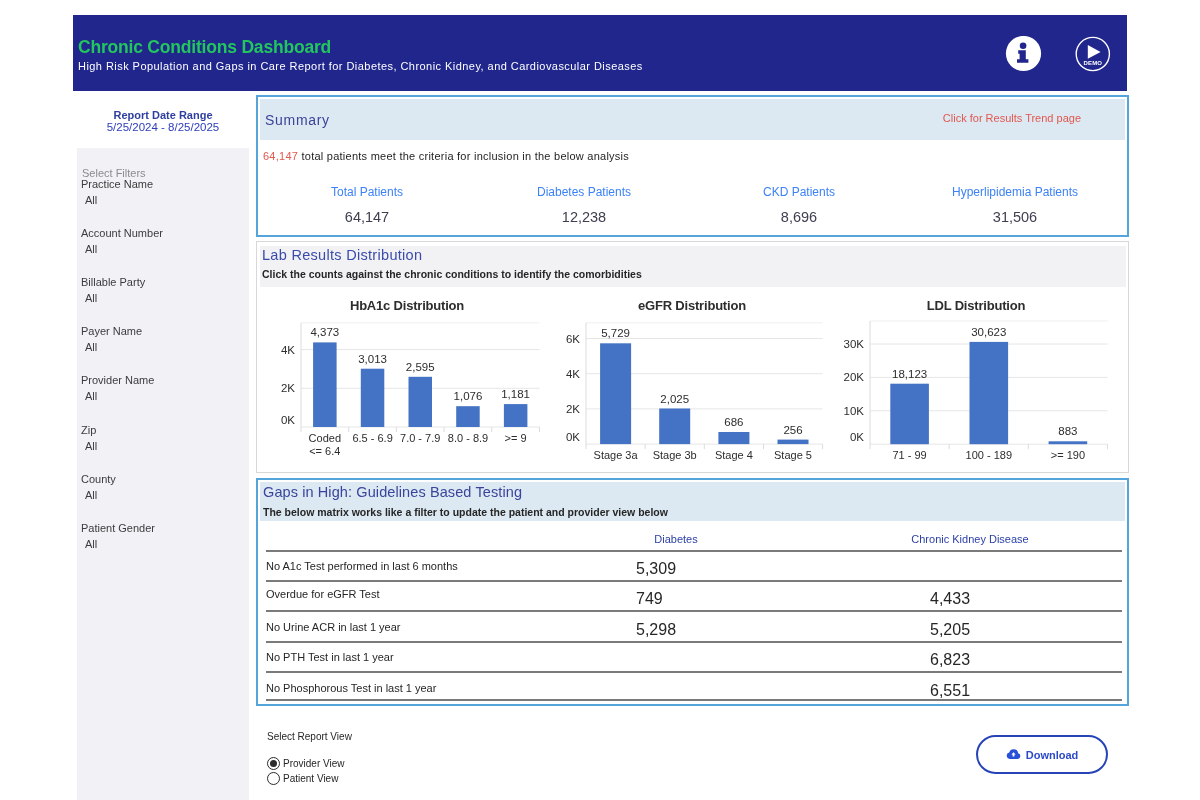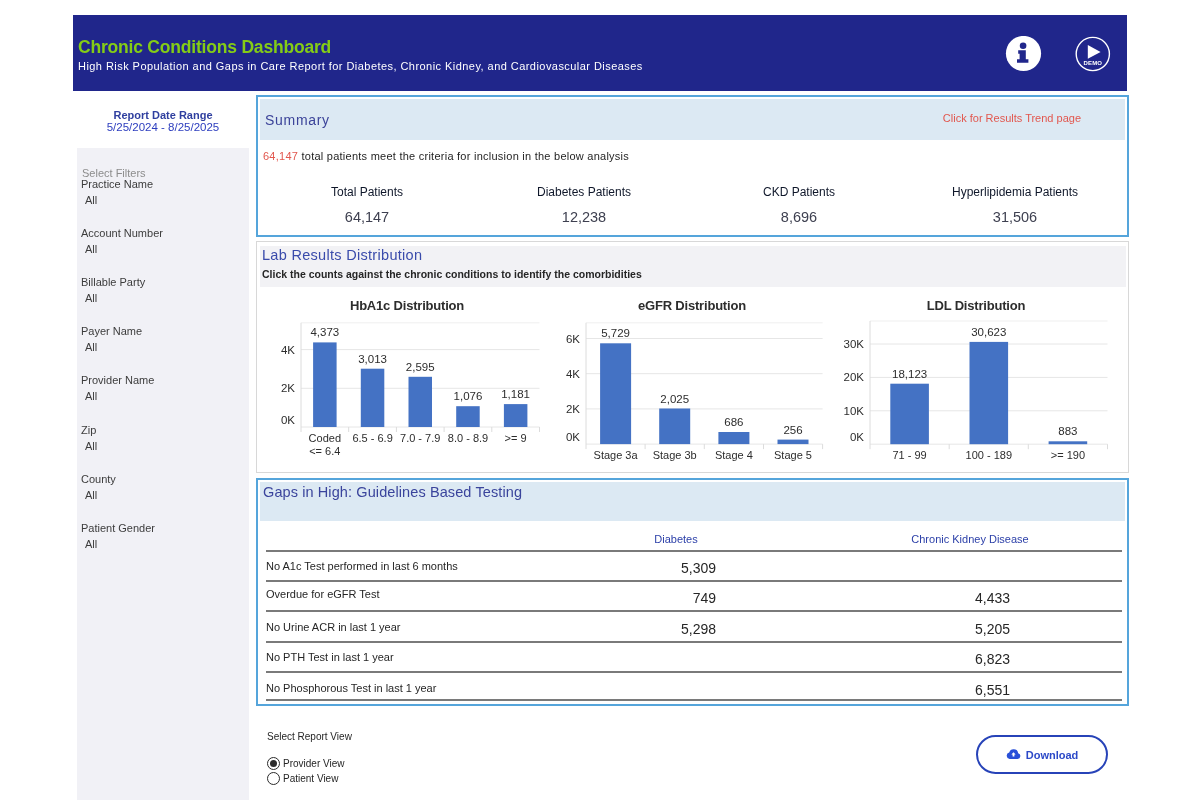--- a/index.html
+++ b/index.html
@@ -2,57 +2,57 @@
 <html><head>
 <meta charset="utf-8">
 <style>
 * { margin:0; padding:0; box-sizing:border-box; }
 html,body { width:1200px; height:800px; background:#ffffff; font-family:"Liberation Sans", sans-serif; overflow:hidden; }
 #page { position:relative; width:1200px; height:800px; background:#fff; }
 .abs { position:absolute; }
 
 
 #hdr { left:73px; top:15px; width:1054px; height:76px; background:#20268b; }
-#hdr h1 { position:absolute; left:5px; top:22px; color:#84cc16; font-size:17.5px; font-weight:700; letter-spacing:-0.2px; }
+#hdr h1 { position:absolute; left:5px; top:22px; color:#22c55e; font-size:17.5px; font-weight:700; letter-spacing:-0.2px; }
 #hdr .sub { position:absolute; left:5px; top:45px; color:#fff; font-size:11px; font-weight:400; letter-spacing:0.45px; }
 
 
 #datebox { left:77px; top:91px; width:172px; height:57px; background:#fff; text-align:center; }
 #datebox .l1 { margin-top:18px; color:#2f3f9f; font-size:11px; font-weight:700; }
 #datebox .l2 { margin-top:0px; color:#2b3cbe; font-size:11.5px; font-weight:400; }
 #sidebar { left:77px; top:148px; width:172px; height:652px; background:#f1f1f6; }
 #sidebar .sf { position:absolute; left:5px; top:11px; color:#8c8c8c; font-size:11px;margin-top:8px; }
 .fgrp { position:absolute; left:4px; font-size:11px; color:#3c3c3c; }
 .fgrp .all { margin-top:4px; margin-left:4px; }
 
 
 .panel { background:#fff; }
 #summary { left:256px; top:95px; width:873px; height:142px; border:2px solid #55a5db; }
 #summary .band { position:absolute; left:2px; top:2px; width:865px; height:41px; background:#dce9f3; }
 #summary .title { position:absolute; left:7px; top:15px; color:#3b4399; font-size:14px; letter-spacing:0.7px; }
 #summary .link { position:absolute; right:46px; top:15px; color:#e2574e; font-size:11px; }
 #summary .crit { position:absolute; left:5px; top:53px; font-size:11px; color:#1f1f1f; letter-spacing:0.25px; }
 #summary .crit b { color:#e2574e; font-weight:400; }
 .stat { position:absolute; text-align:center; }
-.stat .lab { color:#0f172a; font-size:12px; }
+.stat .lab { color:#3b82f6; font-size:12px; }
 .stat .num { color:#3e4050; font-size:14.5px; margin-top:10px; }
 
 #lab { left:256px; top:241px; width:873px; height:232px; border:1px solid #d8d8d8;padding-left:40px; }
 #lab .band { position:absolute; left:3px; top:4px; width:866px; height:41px; background:#f2f2f5; }
 #lab .title { position:absolute; left:5px; top:5px; color:#3a4bab; font-size:14.5px; letter-spacing:0.3px; }
 #lab .sub2 { position:absolute; left:5px; top:26px; color:#262626; font-size:10.5px; font-weight:700; }
 
 #gaps { left:256px; top:478px; width:873px; height:228px; border:2px solid #55a5db; }
 #gaps .band { position:absolute; left:2px; top:2px; width:865px; height:39px; background:#dce9f3; }
 #gaps .title { position:absolute; left:5px; top:4px; color:#3a449c; font-size:14.5px; letter-spacing:0.1px; }
 #gaps .sub2 { position:absolute; left:5px; top:26px; color:#262626; font-size:10.5px; font-weight:700; }
 .thead { position:absolute; color:#2b3fa8; font-size:11px; }
 .tline { position:absolute; height:2px; background:#7a7a7a; left:8px; width:856px; }
 .rowlab { position:absolute; left:8px; font-size:11px; color:#262626; }
-.rowval { position:absolute; font-size:14px; color:#262626; text-align:right; width:80px; }
+.rowval { position:absolute; font-size:16px; color:#262626; text-align:left; width:80px; }
 
 
 #selview { left:267px; top:731px; font-size:10px; color:#262626; }
 .radio { width:13px; height:13px; border:1.5px solid #2b2b2b; border-radius:50%; display:inline-block; vertical-align:-3px; margin-right:3px; position:relative; background:#fff; }
 .radio.sel::after { content:""; position:absolute; left:1.5px; top:1.5px; width:7px; height:7px; border-radius:50%; background:#2b2b2b; }
 #dlbtn { left:976px; top:735px; width:132px; height:39px; border:2.5px solid #2743b8; border-radius:19.5px; background:#fff; display:flex; align-items:center; justify-content:center; }
 #dlbtn span { color:#2c49c8; font-size:11px; font-weight:700; }
 </style>
 </head>
 <body>
@@ -195,20 +195,21 @@
   <rect x="792.6" y="150.3" width="38.6" height="2.9" fill="#4472c4"></rect>
   <text x="811.9" y="144.3" font-size="11.5" fill="#2d2d2d" text-anchor="middle">883</text>
   <text x="653.6" y="167.7" font-size="11" fill="#2d2d2d" text-anchor="middle">71 - 99</text>
   <text x="732.8" y="167.7" font-size="11" fill="#2d2d2d" text-anchor="middle">100 - 189</text>
   <text x="811.9" y="167.7" font-size="11" fill="#2d2d2d" text-anchor="middle">&gt;= 190</text>
   </svg>
 
   <div id="gaps" class="abs panel">
     <div class="band"></div>
     <div class="title">Gaps in High: Guidelines Based Testing</div>
+    <div class="sub2">The below matrix works like a filter to update the patient and provider view below</div>
     <div class="thead" style="left:378px;top:53px;width:80px;text-align:center">Diabetes</div>
     <div class="thead" style="left:632px;top:53px;width:160px;text-align:center">Chronic Kidney Disease</div>
     <div class="tline" style="top:70px"></div>
     <div class="tline" style="top:100px"></div>
     <div class="tline" style="top:130px"></div>
     <div class="tline" style="top:161px"></div>
     <div class="tline" style="top:191px"></div>
     <div class="tline" style="top:219px"></div>
     <div class="rowlab" style="top:80px">No A1c Test performed in last 6 months</div>
     <div class="rowval" style="left:378px;top:80px">5,309</div>

